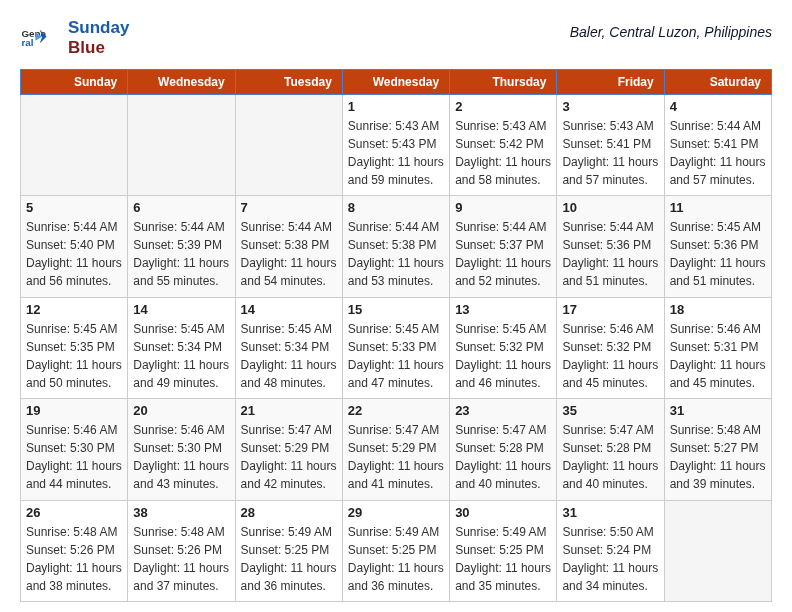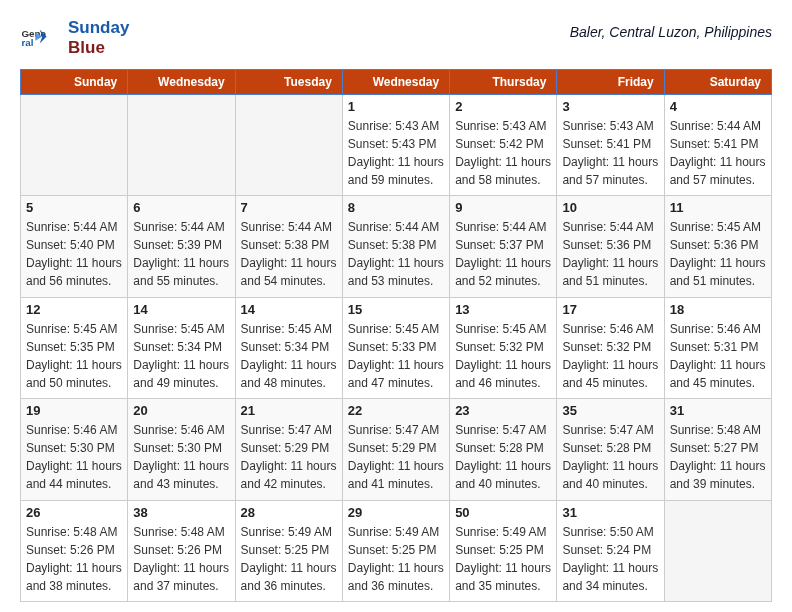--- a/index.html
+++ b/index.html
@@ -257,21 +257,21 @@
           </td>
           <td>
             <span class="day-num">28</span>
             <div class="day-info">Sunrise: 5:49 AM<br>Sunset: 5:25 PM<br>Daylight: 11 hours<br>and 36 minutes.</div>
           </td>
           <td>
             <span class="day-num">29</span>
             <div class="day-info">Sunrise: 5:49 AM<br>Sunset: 5:25 PM<br>Daylight: 11 hours<br>and 36 minutes.</div>
           </td>
           <td>
-            <span class="day-num">50</span>
+            <span class="day-num">30</span>
             <div class="day-info">Sunrise: 5:49 AM<br>Sunset: 5:25 PM<br>Daylight: 11 hours<br>and 35 minutes.</div>
           </td>
           <td>
             <span class="day-num">31</span>
             <div class="day-info">Sunrise: 5:50 AM<br>Sunset: 5:24 PM<br>Daylight: 11 hours<br>and 34 minutes.</div>
           </td>
           <td class="empty"></td>
         </tr>
       </tbody>
   </table>

